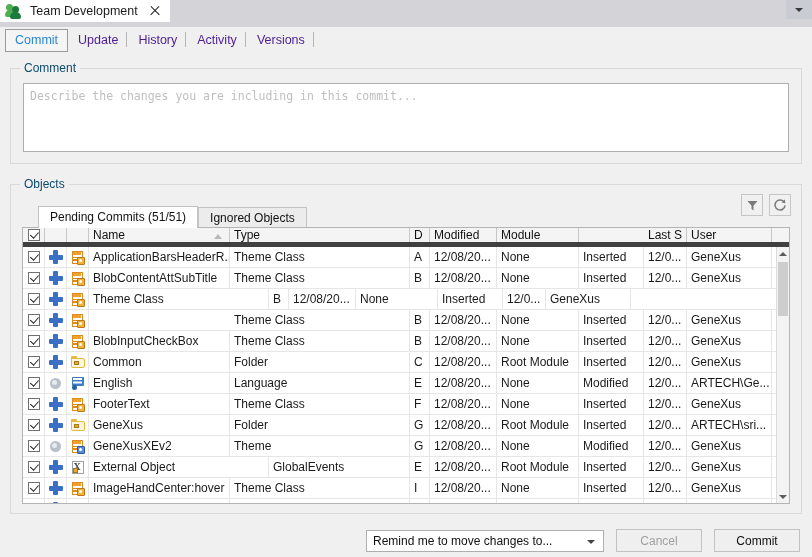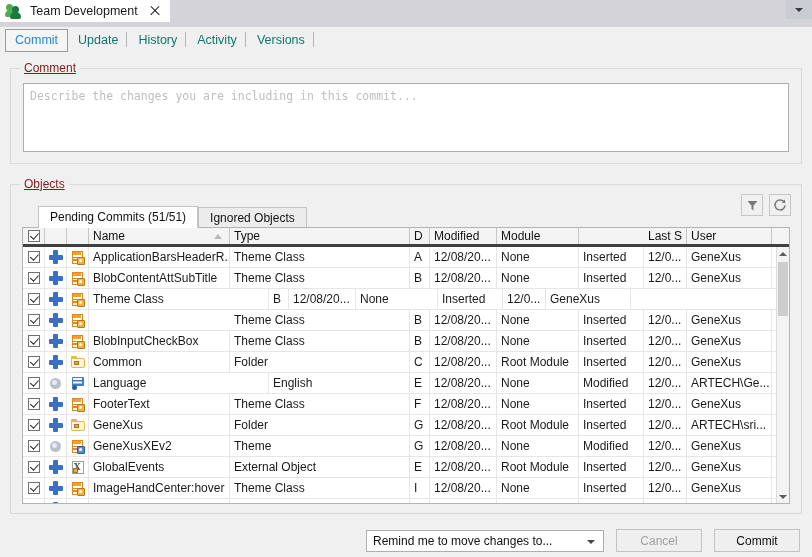--- a/index.html
+++ b/index.html
@@ -117,21 +117,21 @@
     background: #f0f0f0;
     display: flex;
     align-items: center;
     padding-left: 5px;
     box-sizing: border-box;
   }
   .navtab {
     font-size: 12.5px;
     padding: 3px 9px 4px 9px;
     cursor: pointer;
-    color: #0f766e;
+    color: #4c1d95;
     white-space: nowrap;
     border: 1px solid transparent;
     position: relative;
     line-height: 14px;
   }
   .navtab.sep::after {
     content: "";
     position: absolute;
     right: 0; top: 2px;
     height: 15px;
@@ -155,23 +155,22 @@
     position: relative;
     box-sizing: border-box;
   }
   .groupbox > .gb-legend {
     position: absolute;
     top: -7px;
     left: 9px;
     background: #f0f0f0;
     padding: 0 4px;
     font-size: 12px;
-    color: #7f1d1d;
+    color: #0c4a6e;
     line-height: 13px;
-    text-decoration: underline;
   }
 
   .comment-box {
     margin-top: 14px;
     height: 96px;
   }
   .comment-input {
     position: absolute;
     left: 12px;
     top: 14px;
@@ -255,21 +254,21 @@
     background: #fff;
     border: 1px solid #b4b4b4;
     box-sizing: border-box;
     overflow: hidden;
   }
   .grid-header {
     display: flex;
     height: 19px;
     background: #f4f4f4;
     box-sizing: border-box;
-    border-bottom: 3px solid #404040;
+    border-bottom: 5px solid #404040;
     position: relative;
   }
   .hcell {
     border-right: 1px solid #c7c7c7;
     font-size: 12px;
     color: #111;
     display: flex;
     align-items: center;
     padding-left: 4px;
     box-sizing: border-box;
@@ -849,22 +848,22 @@
             </div>
             <div class="gcell ctr" style="width: 22px; flex: 0 0 22px;">
               <span class="ico ico-mod"></span>
             </div>
             <div class="gcell ctr" style="width: 22px; flex: 0 0 22px;">
               <span class="ticon ti-lang">
                 <span class="sq"></span>
                 <span class="dot"></span>
               </span>
             </div>
+            <div class="gcell" style="width: 141px; flex: 0 0 141px;">English</div>
             <div class="gcell" style="width: 180px; flex: 0 0 180px;">Language</div>
-            <div class="gcell" style="width: 141px; flex: 0 0 141px;">English</div>
             <div class="gcell" style="width: 20px; flex: 0 0 20px;">E</div>
             <div class="gcell" style="width: 67px; flex: 0 0 67px;">12/08/20...</div>
             <div class="gcell" style="width: 82px; flex: 0 0 82px;">None</div>
             <div class="gcell" style="width: 65px; flex: 0 0 65px;">Modified</div>
             <div class="gcell" style="width: 43px; flex: 0 0 43px;">12/0...</div>
             <div class="gcell" style="width: 85px; flex: 0 0 85px;">ARTECH\Ge...</div>
           </div>
           <div class="grow">
             <div class="gcell ctr" style="width: 22px; flex: 0 0 22px;">
               <span class="cb on"></span>
@@ -945,22 +944,22 @@
             <div class="gcell ctr" style="width: 22px; flex: 0 0 22px;">
               <span class="ico ico-plus"></span>
             </div>
             <div class="gcell ctr" style="width: 22px; flex: 0 0 22px;">
               <span class="ticon ti-ext">
                 <span class="bx"></span>
                 <span class="x">X</span>
                 <span class="lk"></span>
               </span>
             </div>
+            <div class="gcell" style="width: 180px; flex: 0 0 180px;">External Object</div>
             <div class="gcell" style="width: 141px; flex: 0 0 141px;">GlobalEvents</div>
-            <div class="gcell" style="width: 180px; flex: 0 0 180px;">External Object</div>
             <div class="gcell" style="width: 20px; flex: 0 0 20px;">E</div>
             <div class="gcell" style="width: 67px; flex: 0 0 67px;">12/08/20...</div>
             <div class="gcell" style="width: 82px; flex: 0 0 82px;">Root Module</div>
             <div class="gcell" style="width: 65px; flex: 0 0 65px;">Inserted</div>
             <div class="gcell" style="width: 43px; flex: 0 0 43px;">12/0...</div>
             <div class="gcell" style="width: 85px; flex: 0 0 85px;">GeneXus</div>
           </div>
           <div class="grow">
             <div class="gcell ctr" style="width: 22px; flex: 0 0 22px;">
               <span class="cb on"></span>

